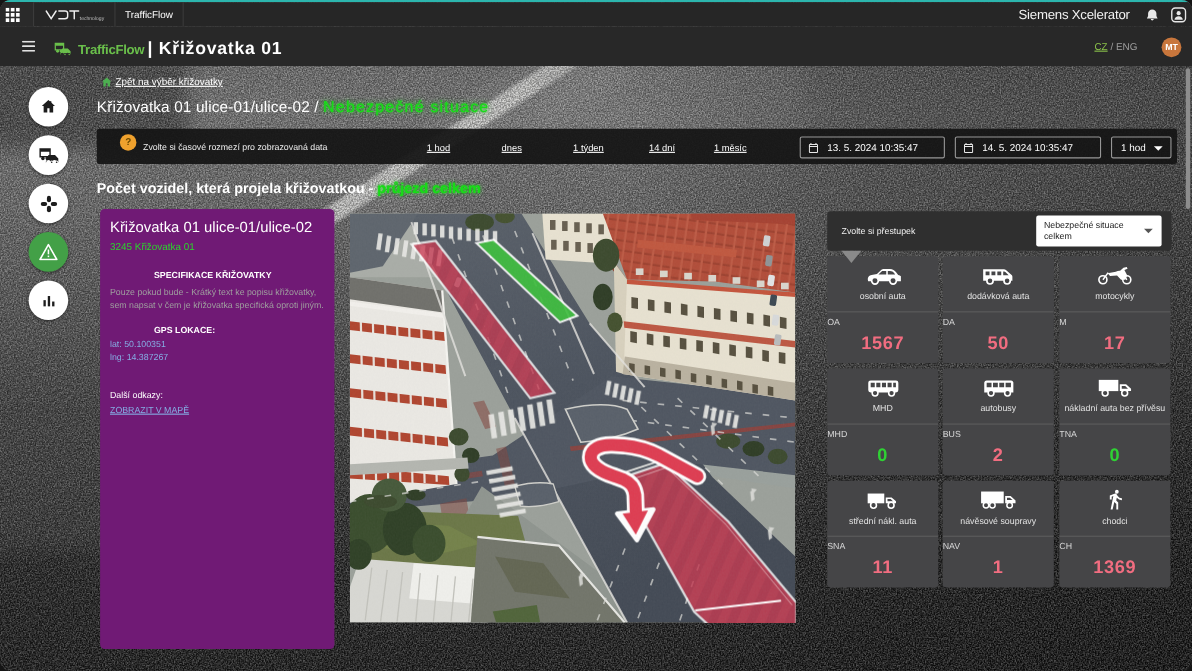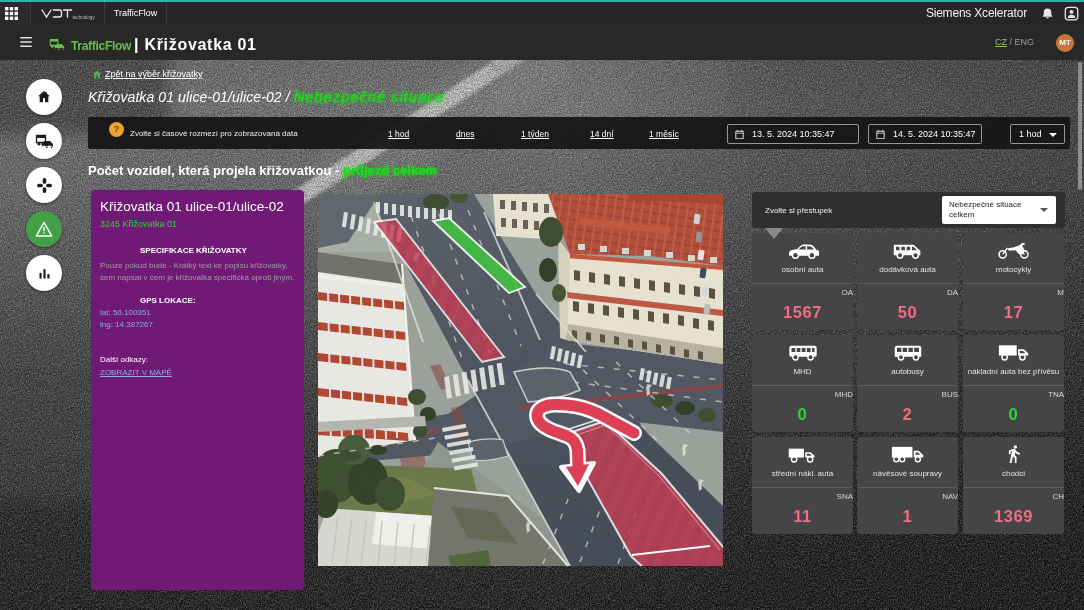--- a/index.html
+++ b/index.html
@@ -1,18 +1,18 @@
 <!DOCTYPE html>
 <html><head>
 <meta charset="utf-8">
 <style>
   * { margin:0; padding:0; box-sizing:border-box; }
   html,body { width:1084px; height:610px; overflow:hidden; background:#151515; }
   body { font-family:"Liberation Sans", sans-serif; }
-  #app { position:relative; width:1084px; height:610px; overflow:hidden; background:#2a2a2a; }
+  #app { position:relative; width:1084px; height:610px; overflow:hidden; background:#2a2a2a;border-radius:10px; }
   .abs { position:absolute; }
 
   
   #topline { left:0; top:0; width:1084px; height:2px; background:#2cb6ae; }
   #topbar { left:0; top:2px; width:1084px; height:22px; background:#262626; }
   .tbseg { position:absolute; top:0; height:22px; border-right:1px solid #3b3b3b; }
   #seg-grid { left:0; width:31px; background:#2a2a2a; }
   #seg-logo { left:31px; width:74px; }
   #seg-tab  { left:105px; width:62px; color:#fff; font-size:9px; line-height:22px; text-align:center; }
   #siemens { position:absolute; right:57px; top:0; line-height:22px; font-size:12px; letter-spacing:-0.2px; color:#f2f2f2; }
@@ -24,21 +24,21 @@
   #lang .cz { color:#8bc34a; text-decoration:underline;text-align:center; }
   #avatar { position:absolute; left:1056px; top:34px; width:18px; height:18px; border-radius:50%; background:#c8763c; color:#fff; font-size:8px; font-weight:bold; text-align:center; line-height:18px; }
 
   
   .sbtn { position:absolute; left:26px; width:36px; height:36px; border-radius:50%; background:#fff; box-shadow:0 1px 3px rgba(0,0,0,.5); display:flex; align-items:center; justify-content:center; }
   .sbtn.green { background:#43a047; }
 
   
   #crumb { left:105px; top:69px; font-size:9px; color:#fff; }
   #crumb a { color:#fff; text-decoration:underline; }
-  #h1 { left:88px; top:89px; font-size:14px; letter-spacing:0.1px; color:#fff;font-style:italic; }
+  #h1 { left:88px; top:89px; font-size:14px; letter-spacing:0.1px; color:#fff; }
   #h1 .gr { color:#16dd16; font-size:14.5px; letter-spacing:1.1px; text-shadow:0 0 2px rgba(30,220,30,.95), 0 0 6px rgba(30,220,30,.7); }
   #timebar { left:88px; top:117px; width:982px; height:32px; background:rgba(20,20,20,.93); border-radius:2px; }
   #timebar .lbl { position:absolute; left:42px; top:12px; font-size:8px; color:#eee; }
   .tlink { position:absolute; top:11.5px; font-size:8.5px; color:#fff; text-decoration:underline; }
   .qcirc { position:absolute; left:21px; top:5px; width:15px; height:15px; border-radius:50%; background:#efa12d; color:#6b4a00; font-size:9px; font-weight:bold; text-align:center; line-height:15px; }
   .datebox { position:absolute; top:6.5px; height:20px; border:1px solid #979797; border-radius:2px; color:#fff; font-size:9px; line-height:18px; padding-left:24px; }
   .datebox svg { position:absolute; left:6px; top:4px; }
   #selhod { position:absolute; left:922px; top:6.5px; width:55px; height:20px; border:1px solid #979797; border-radius:2px; color:#fff; font-size:9px; line-height:18px; padding-left:8px; }
   #selhod:after { content:""; position:absolute; right:7px; top:8px; border-left:4px solid transparent; border-right:4px solid transparent; border-top:4px solid #fff; }
   #sect { left:88px; top:163px; font-size:13px; font-weight:bold; color:#fff; }
@@ -56,21 +56,21 @@
   #rpbar { left:752px; top:192px; width:313px; height:36px; background:#2f2f2f; border-radius:3px; }
   #rpbar .lbl { position:absolute; left:13px; top:14px; font-size:8px; color:#f0f0f0; }
   #rpsel { position:absolute; left:190px; top:4px; width:114px; height:28px; background:#fff; border-radius:2px; color:#1c1c1c; font-size:8px; line-height:10px; padding:4px 0 0 7px; }
   #rpsel:after { content:""; position:absolute; right:8px; top:12px; border-left:4px solid transparent; border-right:4px solid transparent; border-top:4px solid #555; }
   #tail { z-index:6; left:765px; top:228px; width:0; height:0; border-left:9px solid transparent; border-right:9px solid transparent; border-top:11px solid #8a8a8a; }
 
   .tile { position:absolute; width:101px; height:97px; background:#454547; border-radius:3px; overflow:hidden; }
   .tile .ic { position:absolute; left:0; top:5px; width:101px; height:24px; display:flex; align-items:center; justify-content:center; }
   .tile .nm { position:absolute; left:0; top:32px; width:101px; text-align:center; font-size:8px; color:#e3e3e3; white-space:nowrap; }
   .tile .dv { position:absolute; left:0; top:50px; width:101px; height:0; border-top:1px solid #5d5d5d; }
-  .tile .cd { position:absolute; left:0; top:55px; width:101px; text-align:right; font-size:8px; color:#d8d8d8; }
+  .tile .cd { position:absolute; left:0; top:55px; width:101px; text-align:left; font-size:8px; color:#d8d8d8; }
   .tile .val { position:absolute; left:0; top:70px; width:101px; text-align:center; font-size:16.5px; font-weight:bold; letter-spacing:0.6px; }
   .pink { color:#f16d80; } .green { color:#2fd134; }
 
   #thumb { left:1078px; top:62px; width:4px; height:128px; background:#8d8d8d; border-radius:2px; }
 </style>
 </head>
 <body>
 <div id="app">
 
   <svg class="abs" id="bgsvg" width="1084" height="610" viewBox="0 0 1084 610">
@@ -528,21 +528,21 @@
     <div class="qcirc">?</div>
     <div class="lbl">Zvolte si časové rozmezí pro zobrazovaná data</div>
     <div class="tlink" style="left:300px">1 hod</div>
     <div class="tlink" style="left:368px">dnes</div>
     <div class="tlink" style="left:433px">1 týden</div>
     <div class="tlink" style="left:502px">14 dní</div>
     <div class="tlink" style="left:561px">1 měsíc</div>
     <div class="datebox" style="left:639px; width:132px;"><svg width="11" height="11" viewBox="0 0 24 24">
           <path fill="#e8e8e8" d="M19 4h-1V2h-2v2H8V2H6v2H5a2 2 0 0 0-2 2v14a2 2 0 0 0 2 2h14a2 2 0 0 0 2-2V6a2 2 0 0 0-2-2zm0 16H5V10h14zM5 8V6h14v2z"></path>
         </svg>13. 5. 2024 10:35:47</div>
-    <div class="datebox" style="left:780px; width:114px;"><svg width="11" height="11" viewBox="0 0 24 24">
+    <div class="datebox" style="left:780px; width:133px;"><svg width="11" height="11" viewBox="0 0 24 24">
           <path fill="#e8e8e8" d="M19 4h-1V2h-2v2H8V2H6v2H5a2 2 0 0 0-2 2v14a2 2 0 0 0 2 2h14a2 2 0 0 0 2-2V6a2 2 0 0 0-2-2zm0 16H5V10h14zM5 8V6h14v2z"></path>
         </svg>14. 5. 2024 10:35:47</div>
     <div id="selhod">1 hod</div>
   </div>
 
   <div class="abs" id="sect">Počet vozidel, která projela křižovatkou - <span class="gr">průjezd celkem</span></div>
 
   <div class="abs" id="card">
     <div class="t1">Křižovatka 01 ulice-01/ulice-02</div>
     <div class="t2">3245 Křižovatka 01</div>

